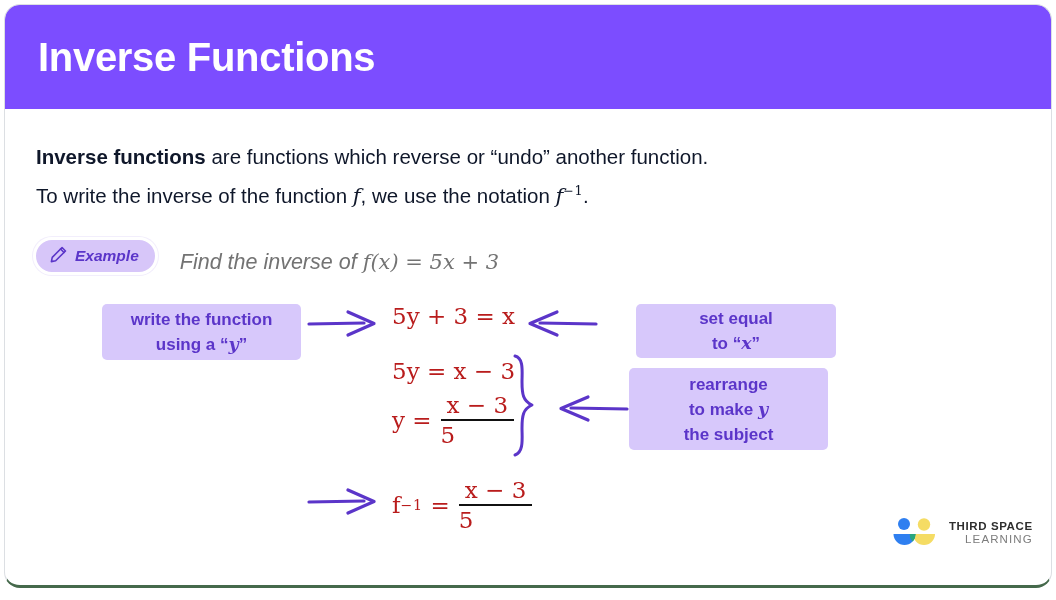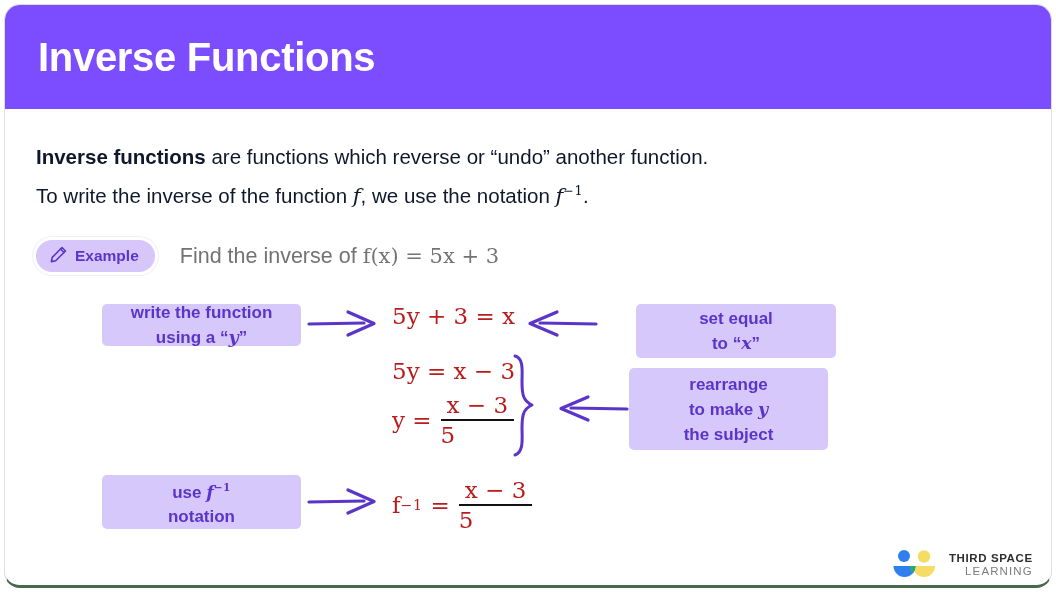--- a/index.html
+++ b/index.html
@@ -85,21 +85,22 @@
     font-style: normal;
     letter-spacing: 0.5px;
   }
 
   
   .example-row {
     position: absolute;
     left: 33px;
     top: 237px;
     display: flex;
-    align-items: center;
+    align-items: flex-end;
+    font-style: italic;
   }
   .example-badge {
     display: inline-flex;
     align-items: center;
     gap: 7px;
     background: #d7c6f9;
     border: 3px solid #ffffff;
     box-shadow: 0 0 0 1px #f2eefc;
     border-radius: 999px;
     padding: 6px 16px 6px 13px;
@@ -136,21 +137,21 @@
     line-height: 25px;
     display: flex;
     flex-direction: column;
     align-items: center;
     justify-content: center;
     text-align: center;
     box-sizing: border-box;
   }
   .note .mf, .note .mser { color: #5b35c9; }
 
-  .note-write   { left: 102px;  top: 304px; width: 199px; height: 42px; }
+  .note-write   { left: 102px;  top: 304px; width: 199px; height: 56px; }
   .note-setequal{ left: 598px;  top: 304px; width: 200px; height: 54px; margin-left: 38px; }
   .note-rearr   { left: 629px;  top: 368px; width: 199px; height: 82px; }
   .note-notation{ left: 102px;  top: 475px; width: 199px; height: 54px; }
 
   .eq-block {
     position: absolute;
     font-family: "DejaVu Serif", serif;
     color: #b91c1c;
     white-space: nowrap;
   }
@@ -182,21 +183,20 @@
 
   .arrow-svg, .brace-svg { position: absolute; }
 
   .logo {
     position: absolute;
     left: 893px;
     top: 517px;
     display: flex;
     align-items: center;
     gap: 9px;
-    margin-top: 32px;
   }
   .logo-text { line-height: 1.1; }
   .logo-text .l1 {
     font-size: 11.5px;
     font-weight: bold;
     color: #2e2e2e;
     letter-spacing: 0.6px;
   }
   .logo-text .l2 {
     font-size: 11.5px;
@@ -249,24 +249,20 @@
       <div>set equal</div>
       <div><span>to “</span><span class="mf">x</span><span>”</span></div>
     </div>
 
     <div class="note note-rearr">
       <div>rearrange</div>
       <div><span>to make </span><span class="mf">y</span></div>
       <div>the subject</div>
     </div>
 
-    <div class="note note-notation">
-      <div><span>use </span><span class="mf">f</span><span class="sup">−1</span></div>
-      <div>notation</div>
-    </div>
 
     <div class="eq-block eq1">5y + 3 = x</div>
     <div class="eq-block eq2">5y = x − 3</div>
 
     <div class="eq-block eq3">
       <span>y =</span>
       <span class="frac">
         <span class="num">x − 3</span>
         <span class="bar"></span>
         <span class="den">5</span>

